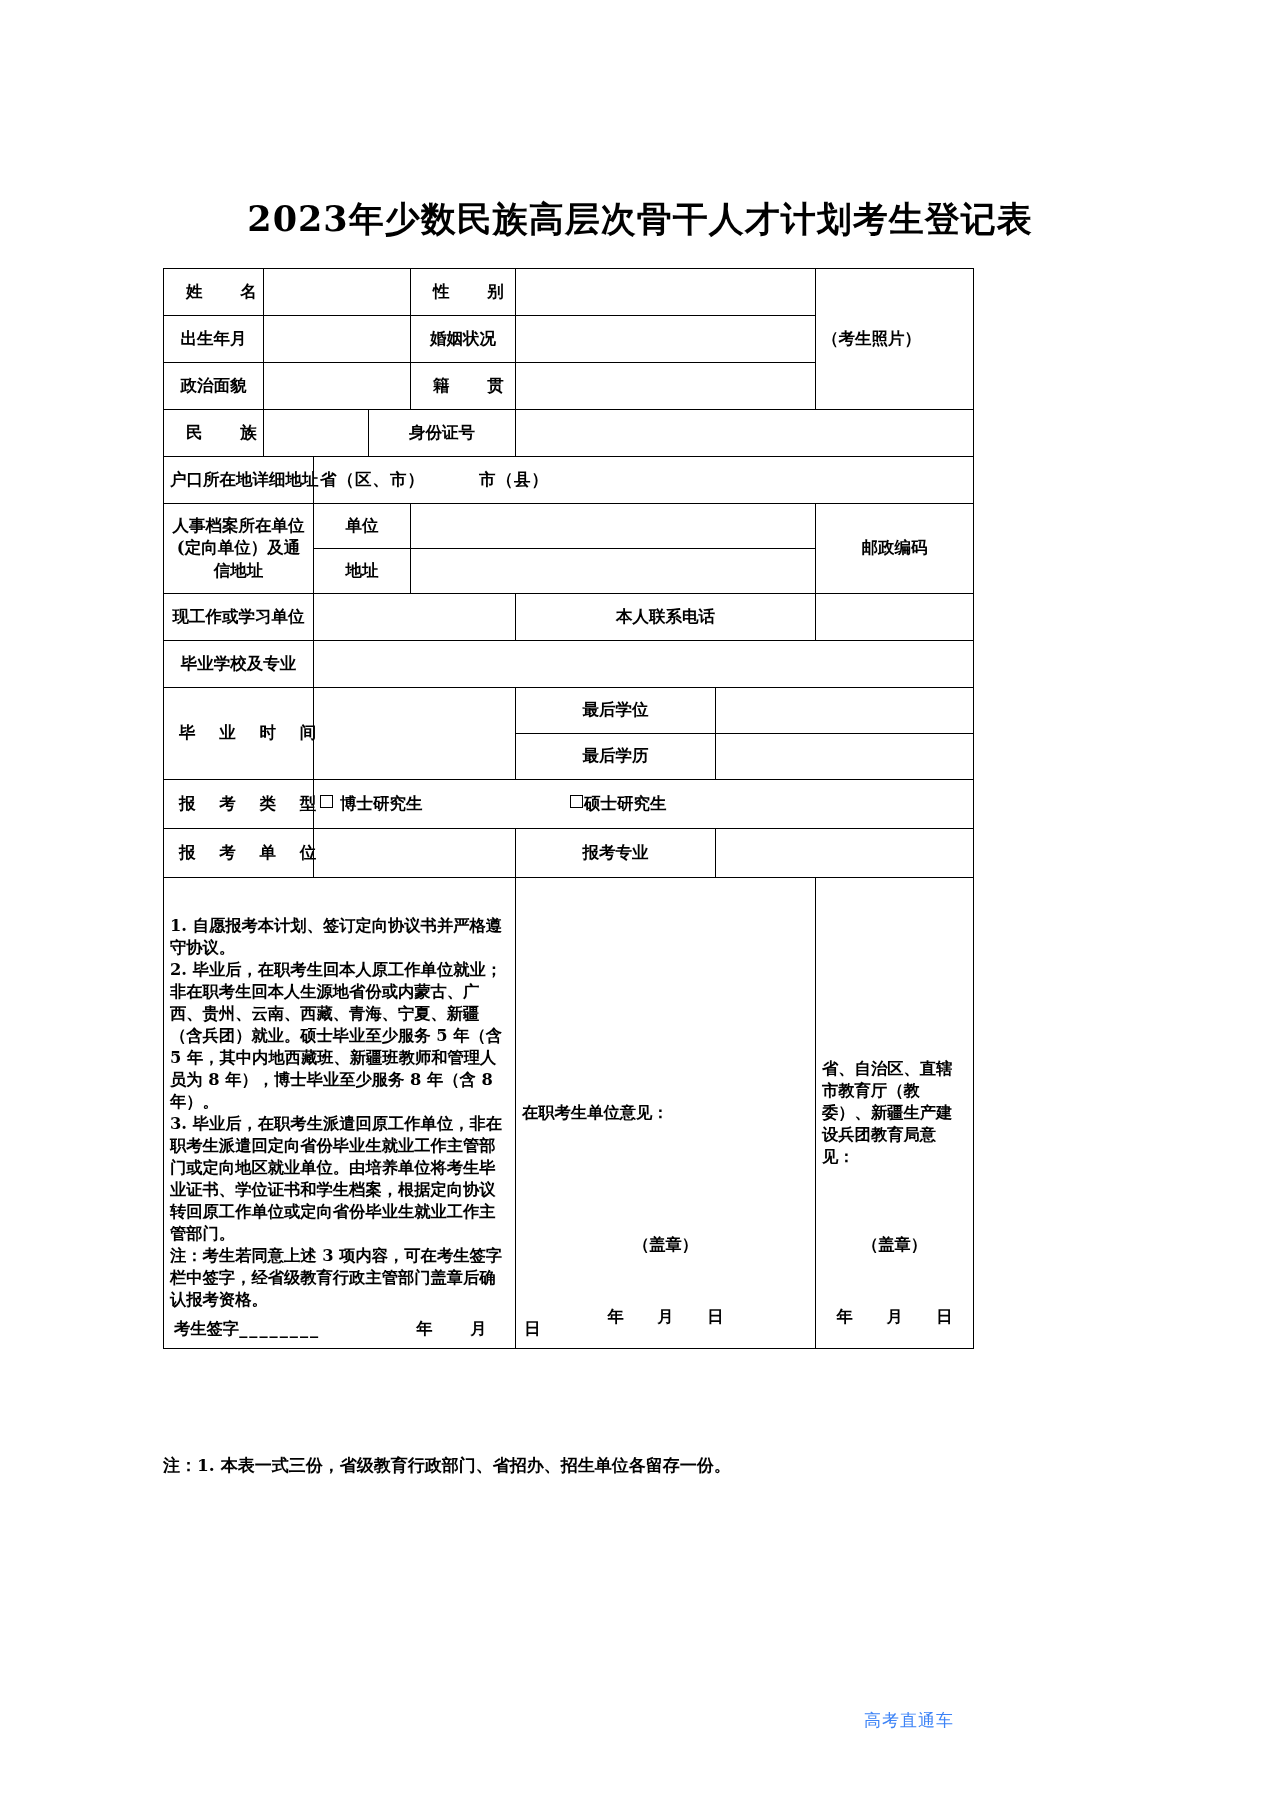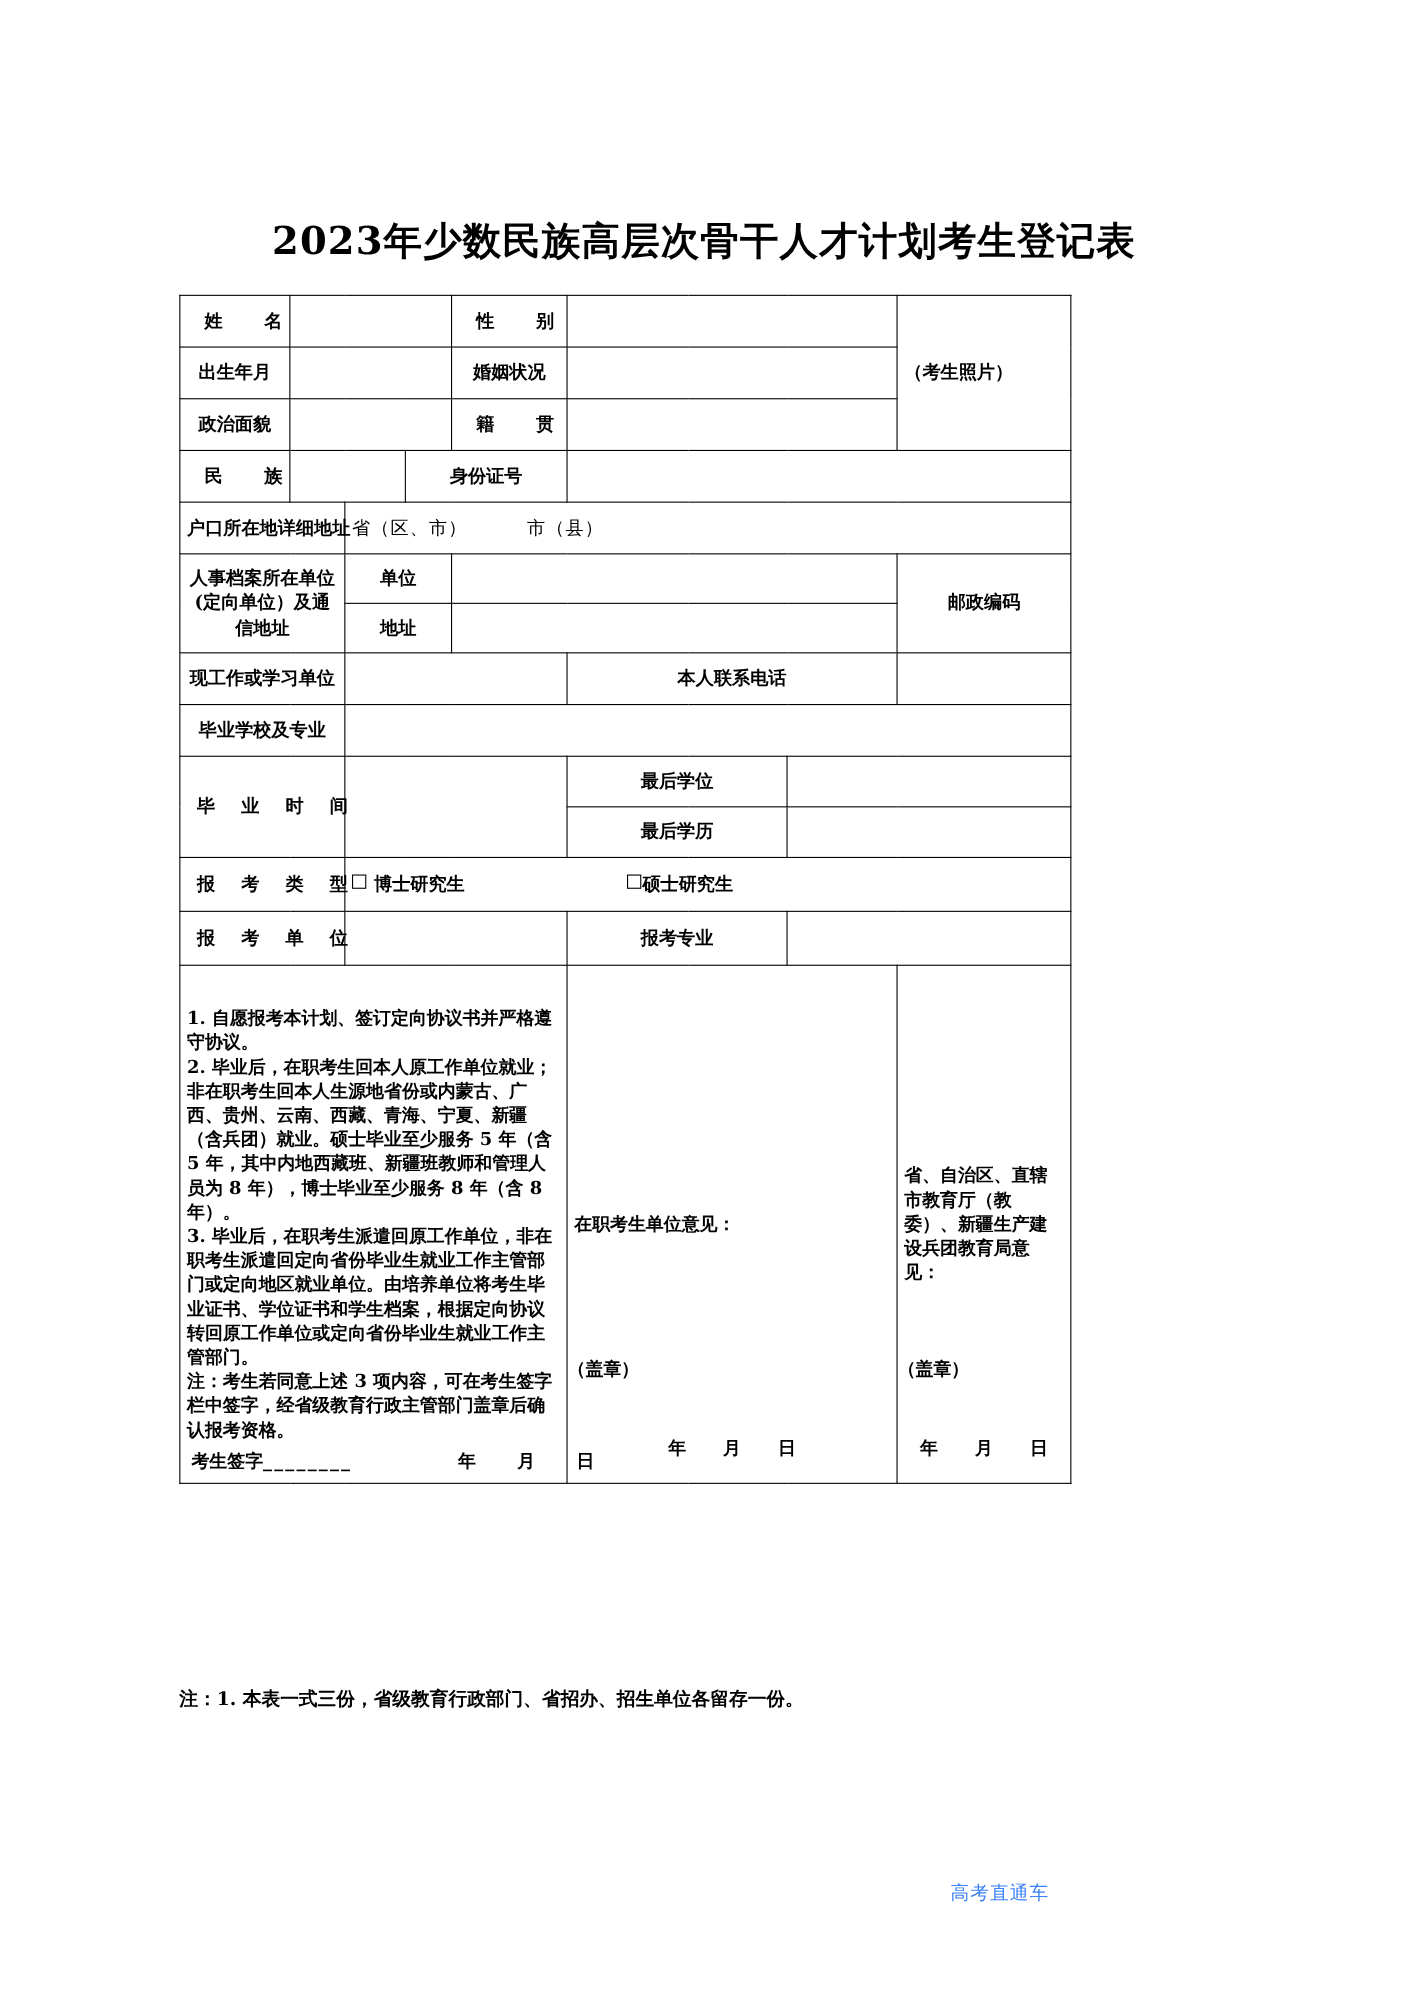--- a/index.html
+++ b/index.html
@@ -72,21 +72,21 @@
   .lbl-left {
     text-align: center;
     font-weight: bold;
     line-height: 1.6;
   }
   .photo-cell {
     font-weight: bold;
     vertical-align: middle;
   }
   .addr-line {
-    font-weight: normal;
+    font-weight: bold;
     padding-left: 58px;
     letter-spacing: 1px;
   }
   .addr-line .gap { display:inline-block; width: 54px; }
   .chk-cell {
     font-weight: bold;
     padding-left: 10px;
   }
   .chk-cell .opt1 { display:inline-block; width: 250px; }
   .chk-box {
@@ -124,36 +124,37 @@
     font-weight: bold;
     font-size: 16.3px;
     line-height: 1.55;
     padding: 14px 6px 6px 8px;
     position: relative;
   }
   .seal {
     position: absolute;
     left: 0; right: 0;
     bottom: 92px;
+    text-align: center;
     font-weight: bold;
   }
   .ymd-row {
     position: absolute;
     left: 0; right: 0;
     bottom: 20px;
     text-align: center;
     font-weight: bold;
     letter-spacing: 14px;
     text-indent: 14px;
   }
 
   .footnotes {
     position: absolute;
     left: 163px;
-    top: 1528px;
+    top: 1448px;
     width: 960px;
     font-size: 17px;
     font-weight: bold;
     font-family: "DejaVu Serif", "Liberation Serif", serif;
     line-height: 2.0;
   }
   .footnotes .fn1 { padding-left: 0; }
   .footnotes .fn2 { padding-left: 42px; }
 
   .watermark {

